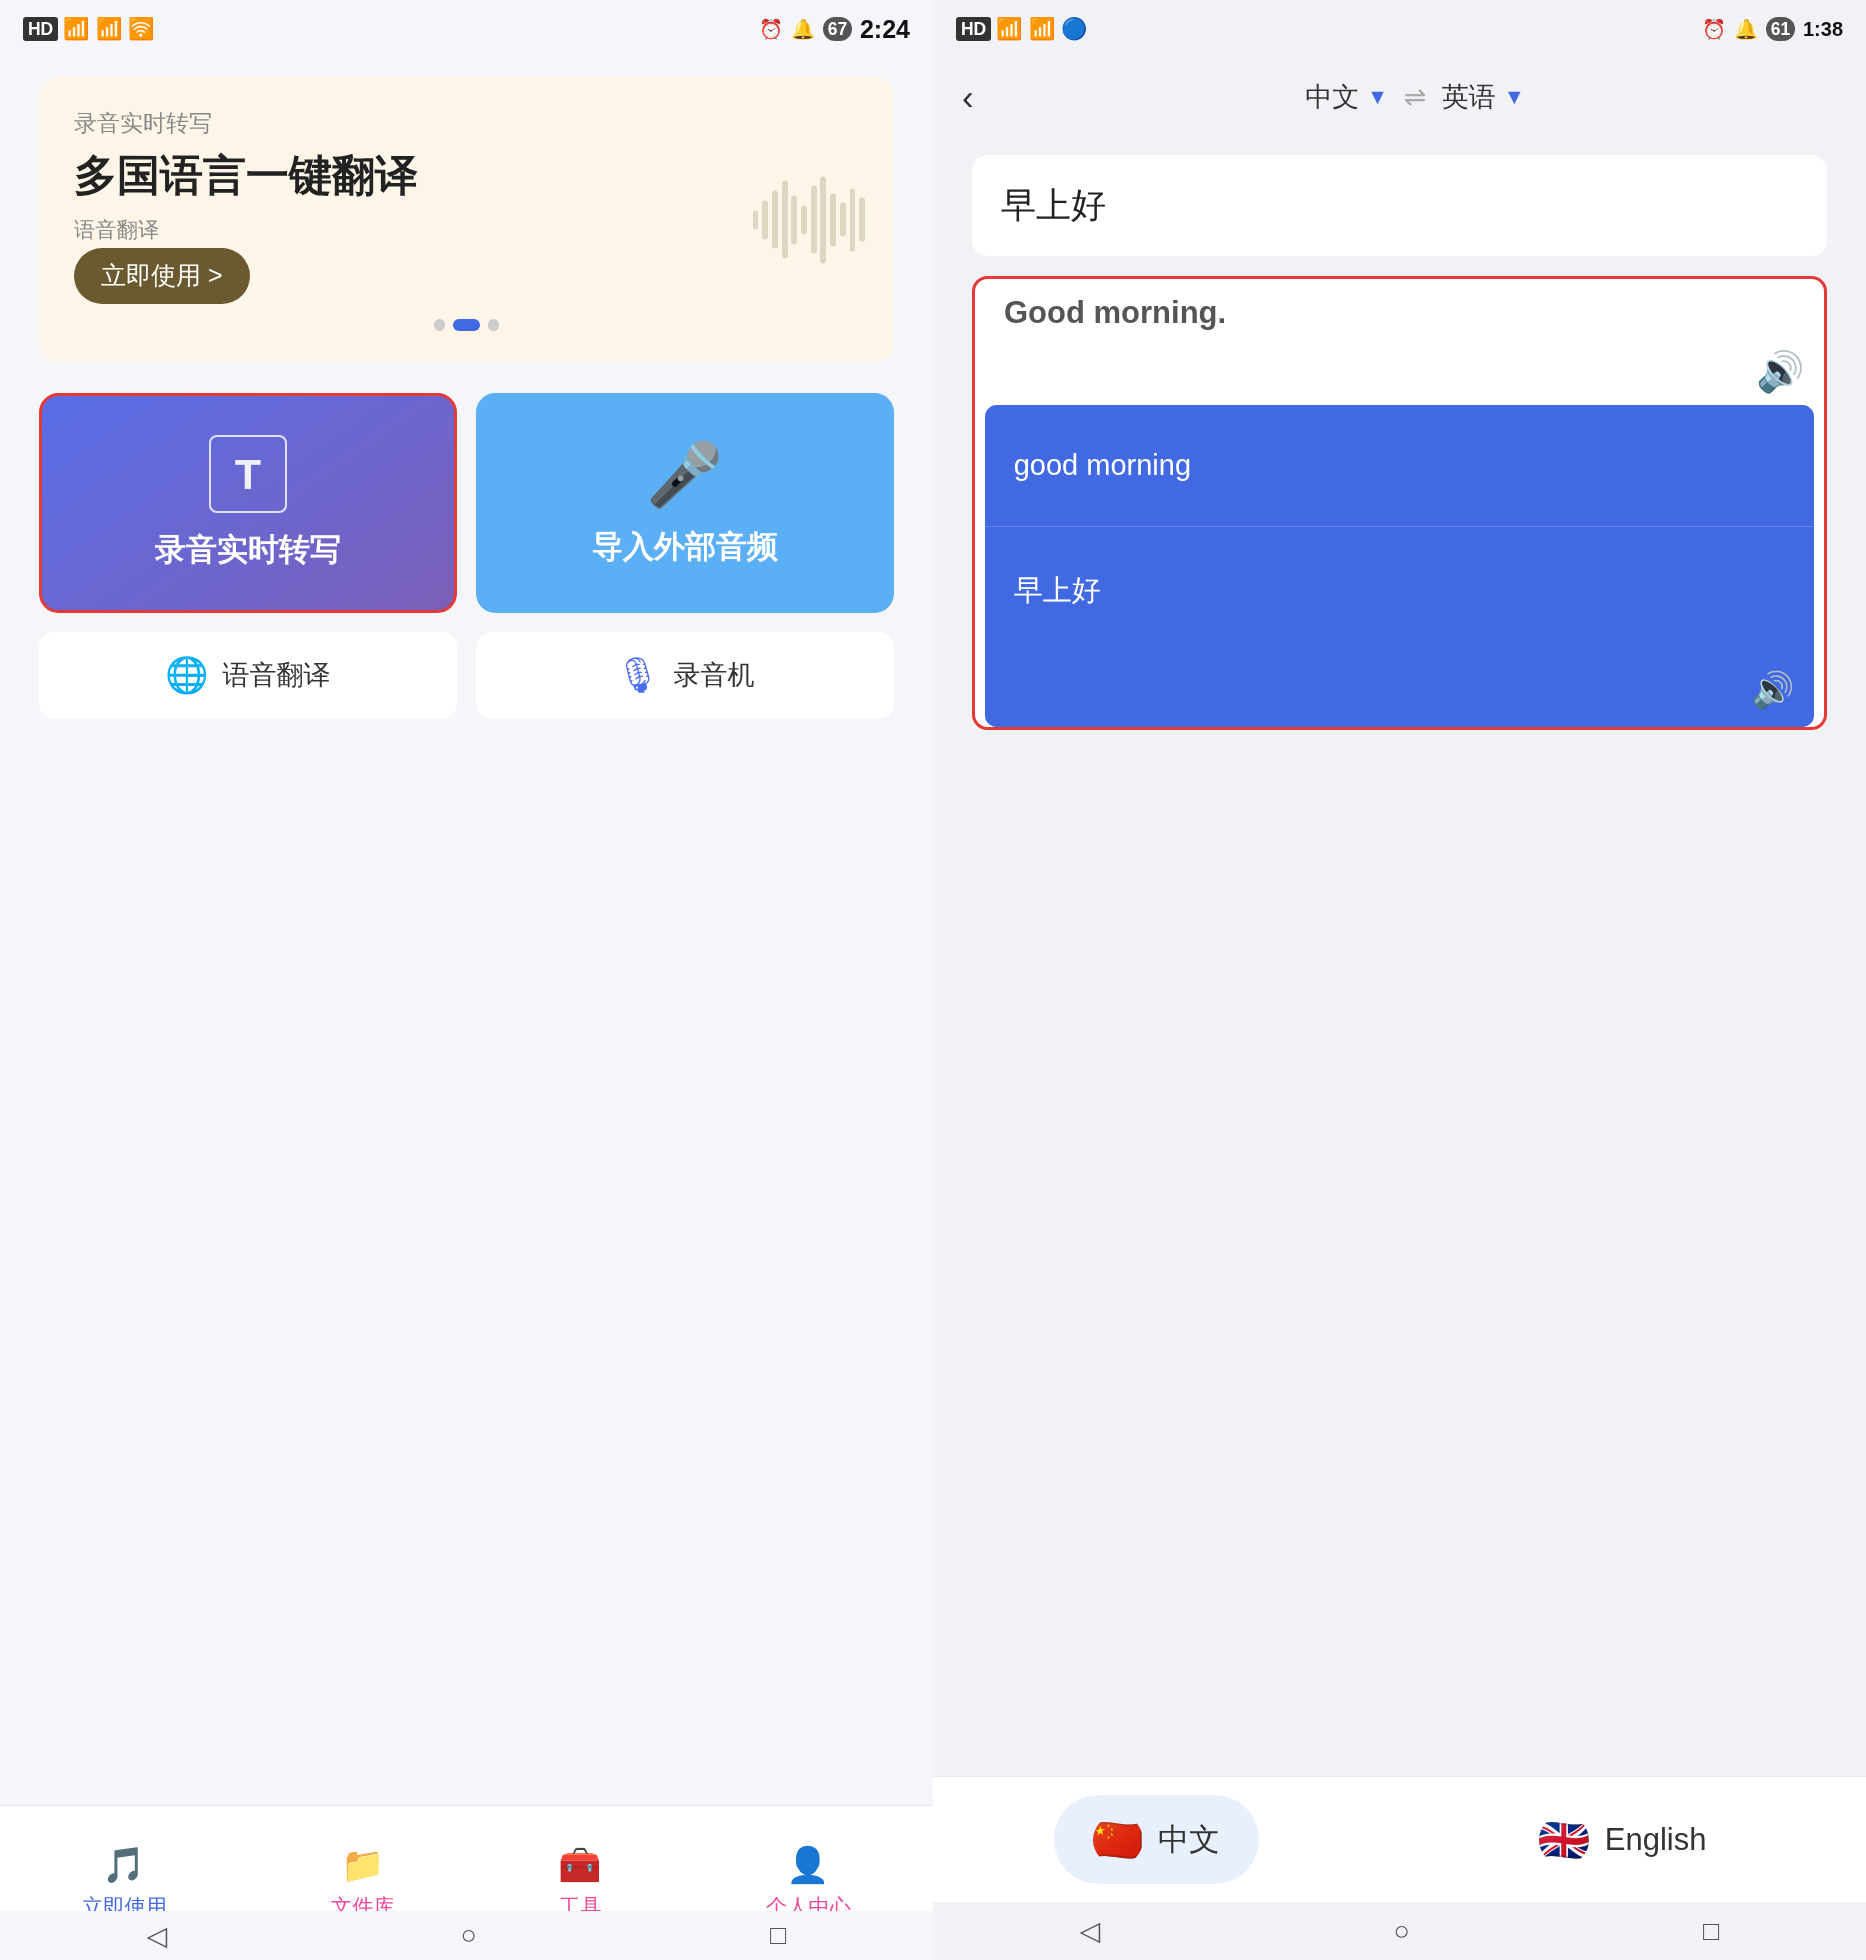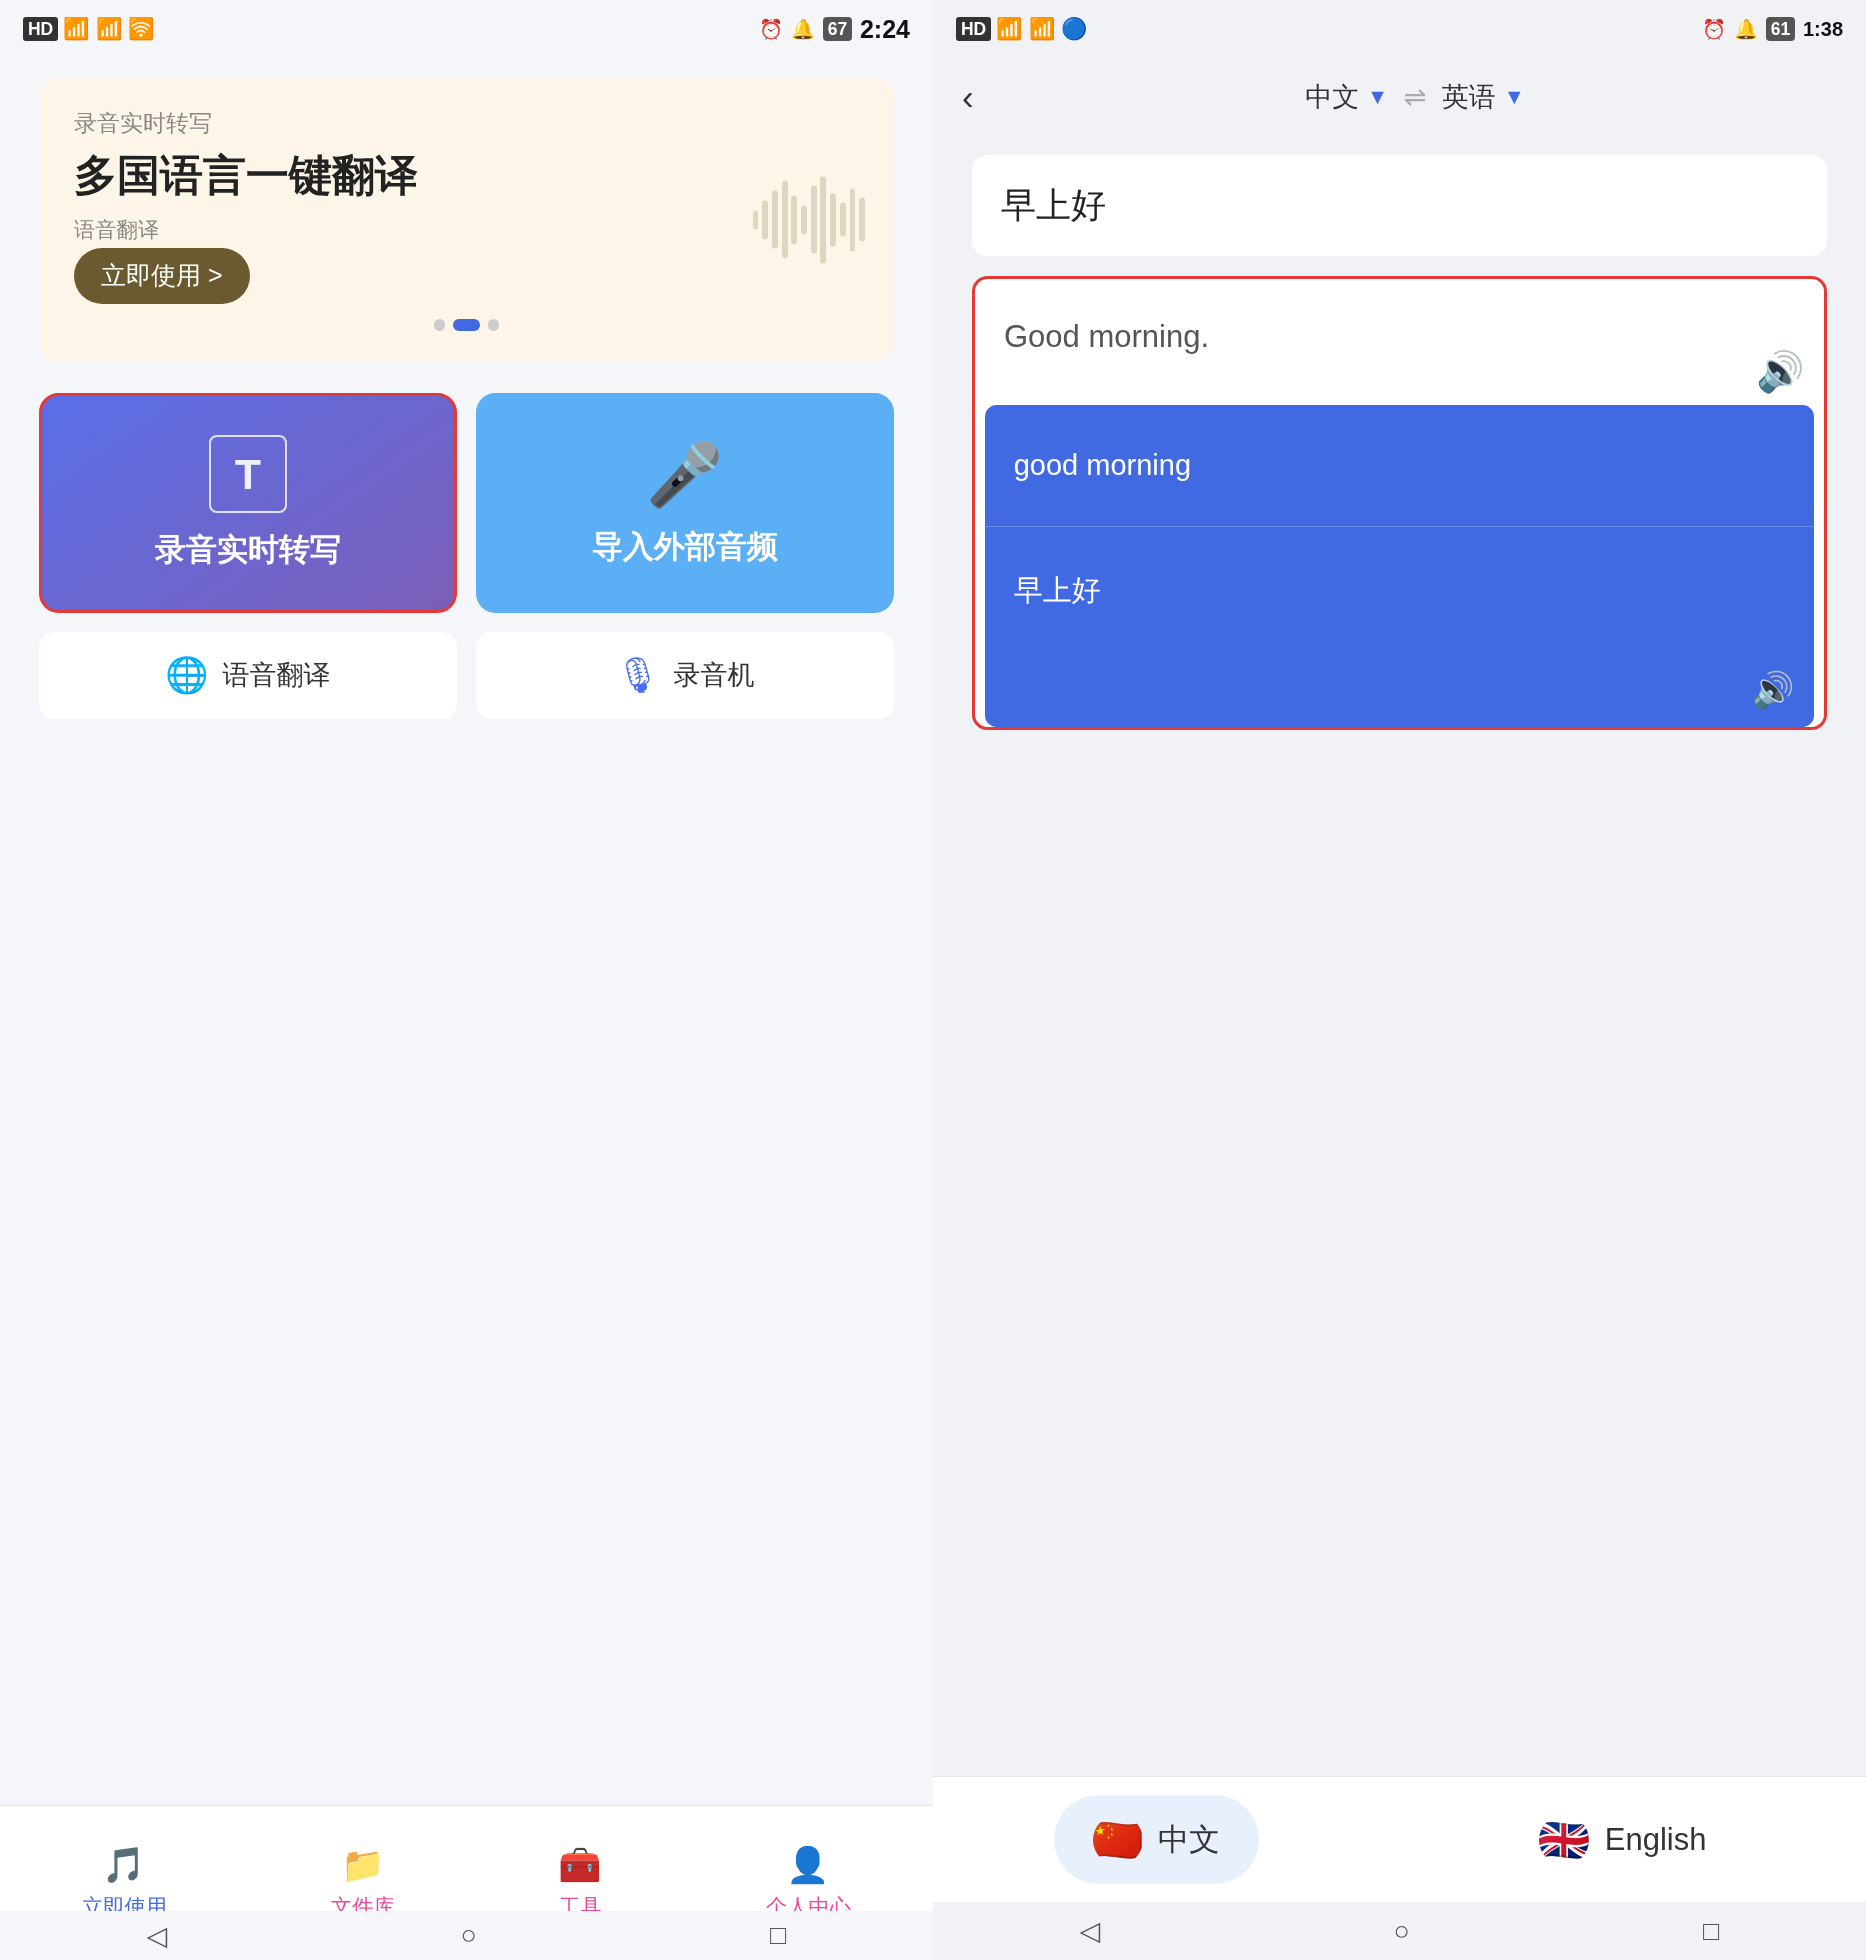--- a/index.html
+++ b/index.html
@@ -45,21 +45,21 @@
       align-items: center;
       gap: 7.8px;
       font-size: 19.4px;
       color: #111;
     }
 
     .battery-box {
       display: inline-flex;
       align-items: center;
       background: #555;
-      border-radius: 4px;
+      border-radius: 12px;
       padding: 1.9px 4.9px;
       font-size: 17.5px;
       color: #fff;
       font-weight: 600;
     }
 
     .left-content {
       flex: 1;
       padding: 19.4px 39px 0 39px;
       overflow: hidden;
@@ -346,23 +346,24 @@
     .translation-box {
       background: #fff;
       border: 3.9px solid #e53935;
       border-radius: 15.5px;
       min-height: 330px;
       position: relative;
       overflow: visible;
     }
 
     .translation-top {
-      padding: 40px 29px;
+      padding: 16px 29px;
       min-height: 126px;
       position: relative;
+      font-weight: bold;
     }
 
     .translation-text {
       font-size: 31px;
       color: #555;
     }
 
     .speaker-btn {
       position: absolute;
       right: 19.4px;

